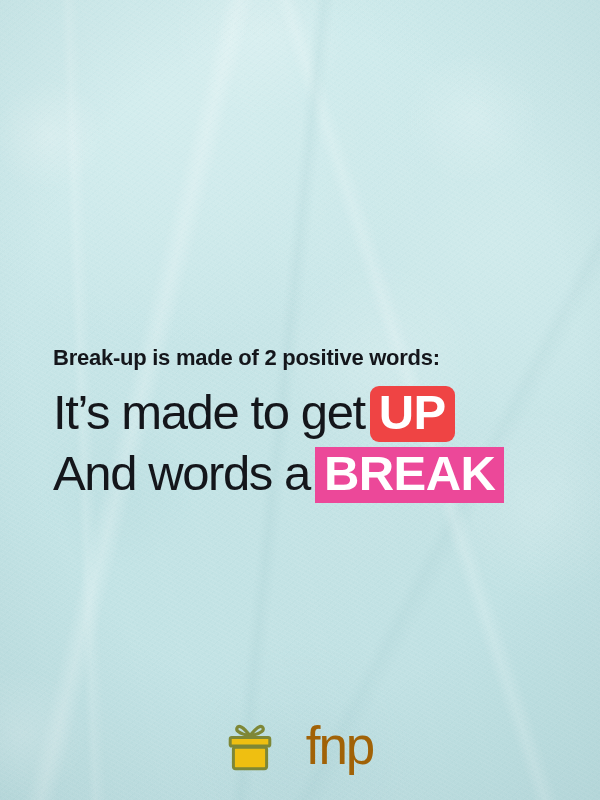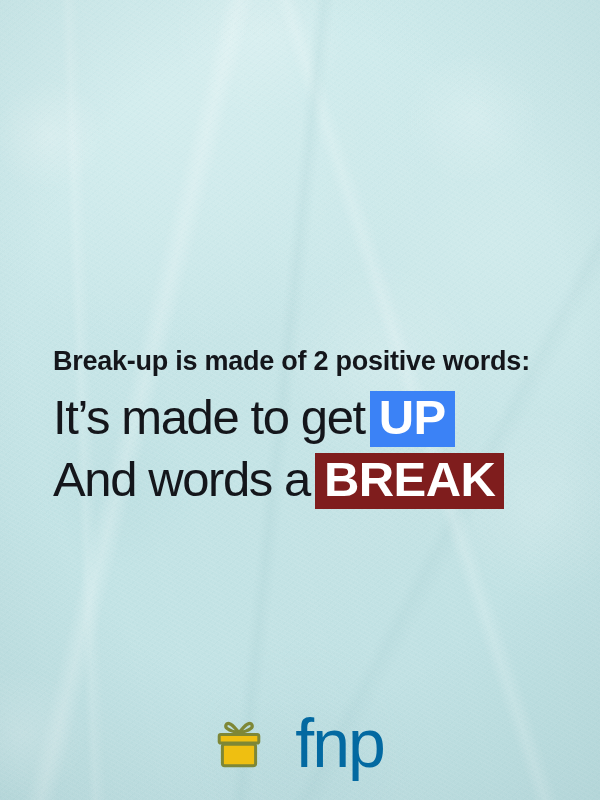--- a/index.html
+++ b/index.html
@@ -65,21 +65,21 @@
   }
 
   
   .copy {
     position:absolute;
     left:53px; top:346px;
     width:510px;
   }
 
   .eyebrow {
-    font-size:27px;
+    font-size:22px;
     font-weight:700;
     letter-spacing:-0.25px;
     color:#14161b;
     line-height:1.12;
     white-space:nowrap;
   }
 
   .bigline {
     font-size:49px;
     font-weight:400;
@@ -94,38 +94,38 @@
   .hl {
     display:inline-block;
     color:#ffffff;
     font-weight:700;
     letter-spacing:-0.6px;
     padding:2px 9px 5px 9px;
     margin-left:5px;
     vertical-align:baseline;
     line-height:1.0;
   }
-  .hl-pink  { background:#3b82f6; }
-  .hl-green { background:#7f1d1d; }
+  .hl-pink  { background:#ef4444;border-radius:9px; }
+  .hl-green { background:#ec4899; }
 
   
   .logo {
     position:absolute;
     left:0; right:0; bottom:28px;
     display:flex;
     align-items:center;
     justify-content:center;
     gap:9px;
   }
   .logo-mark { width:46px; height:50px; display:block; }
   .logo-word {
-    font-size:68px;
+    font-size:53px;
     font-weight:400;
     letter-spacing:-2px;
-    color:#0369a1;
+    color:#a16207;
     line-height:.78;
     margin-bottom:2px;
     margin-left:24px;
   }
 </style>
 </head>
 <body>
 
 <div id="poster">
 

